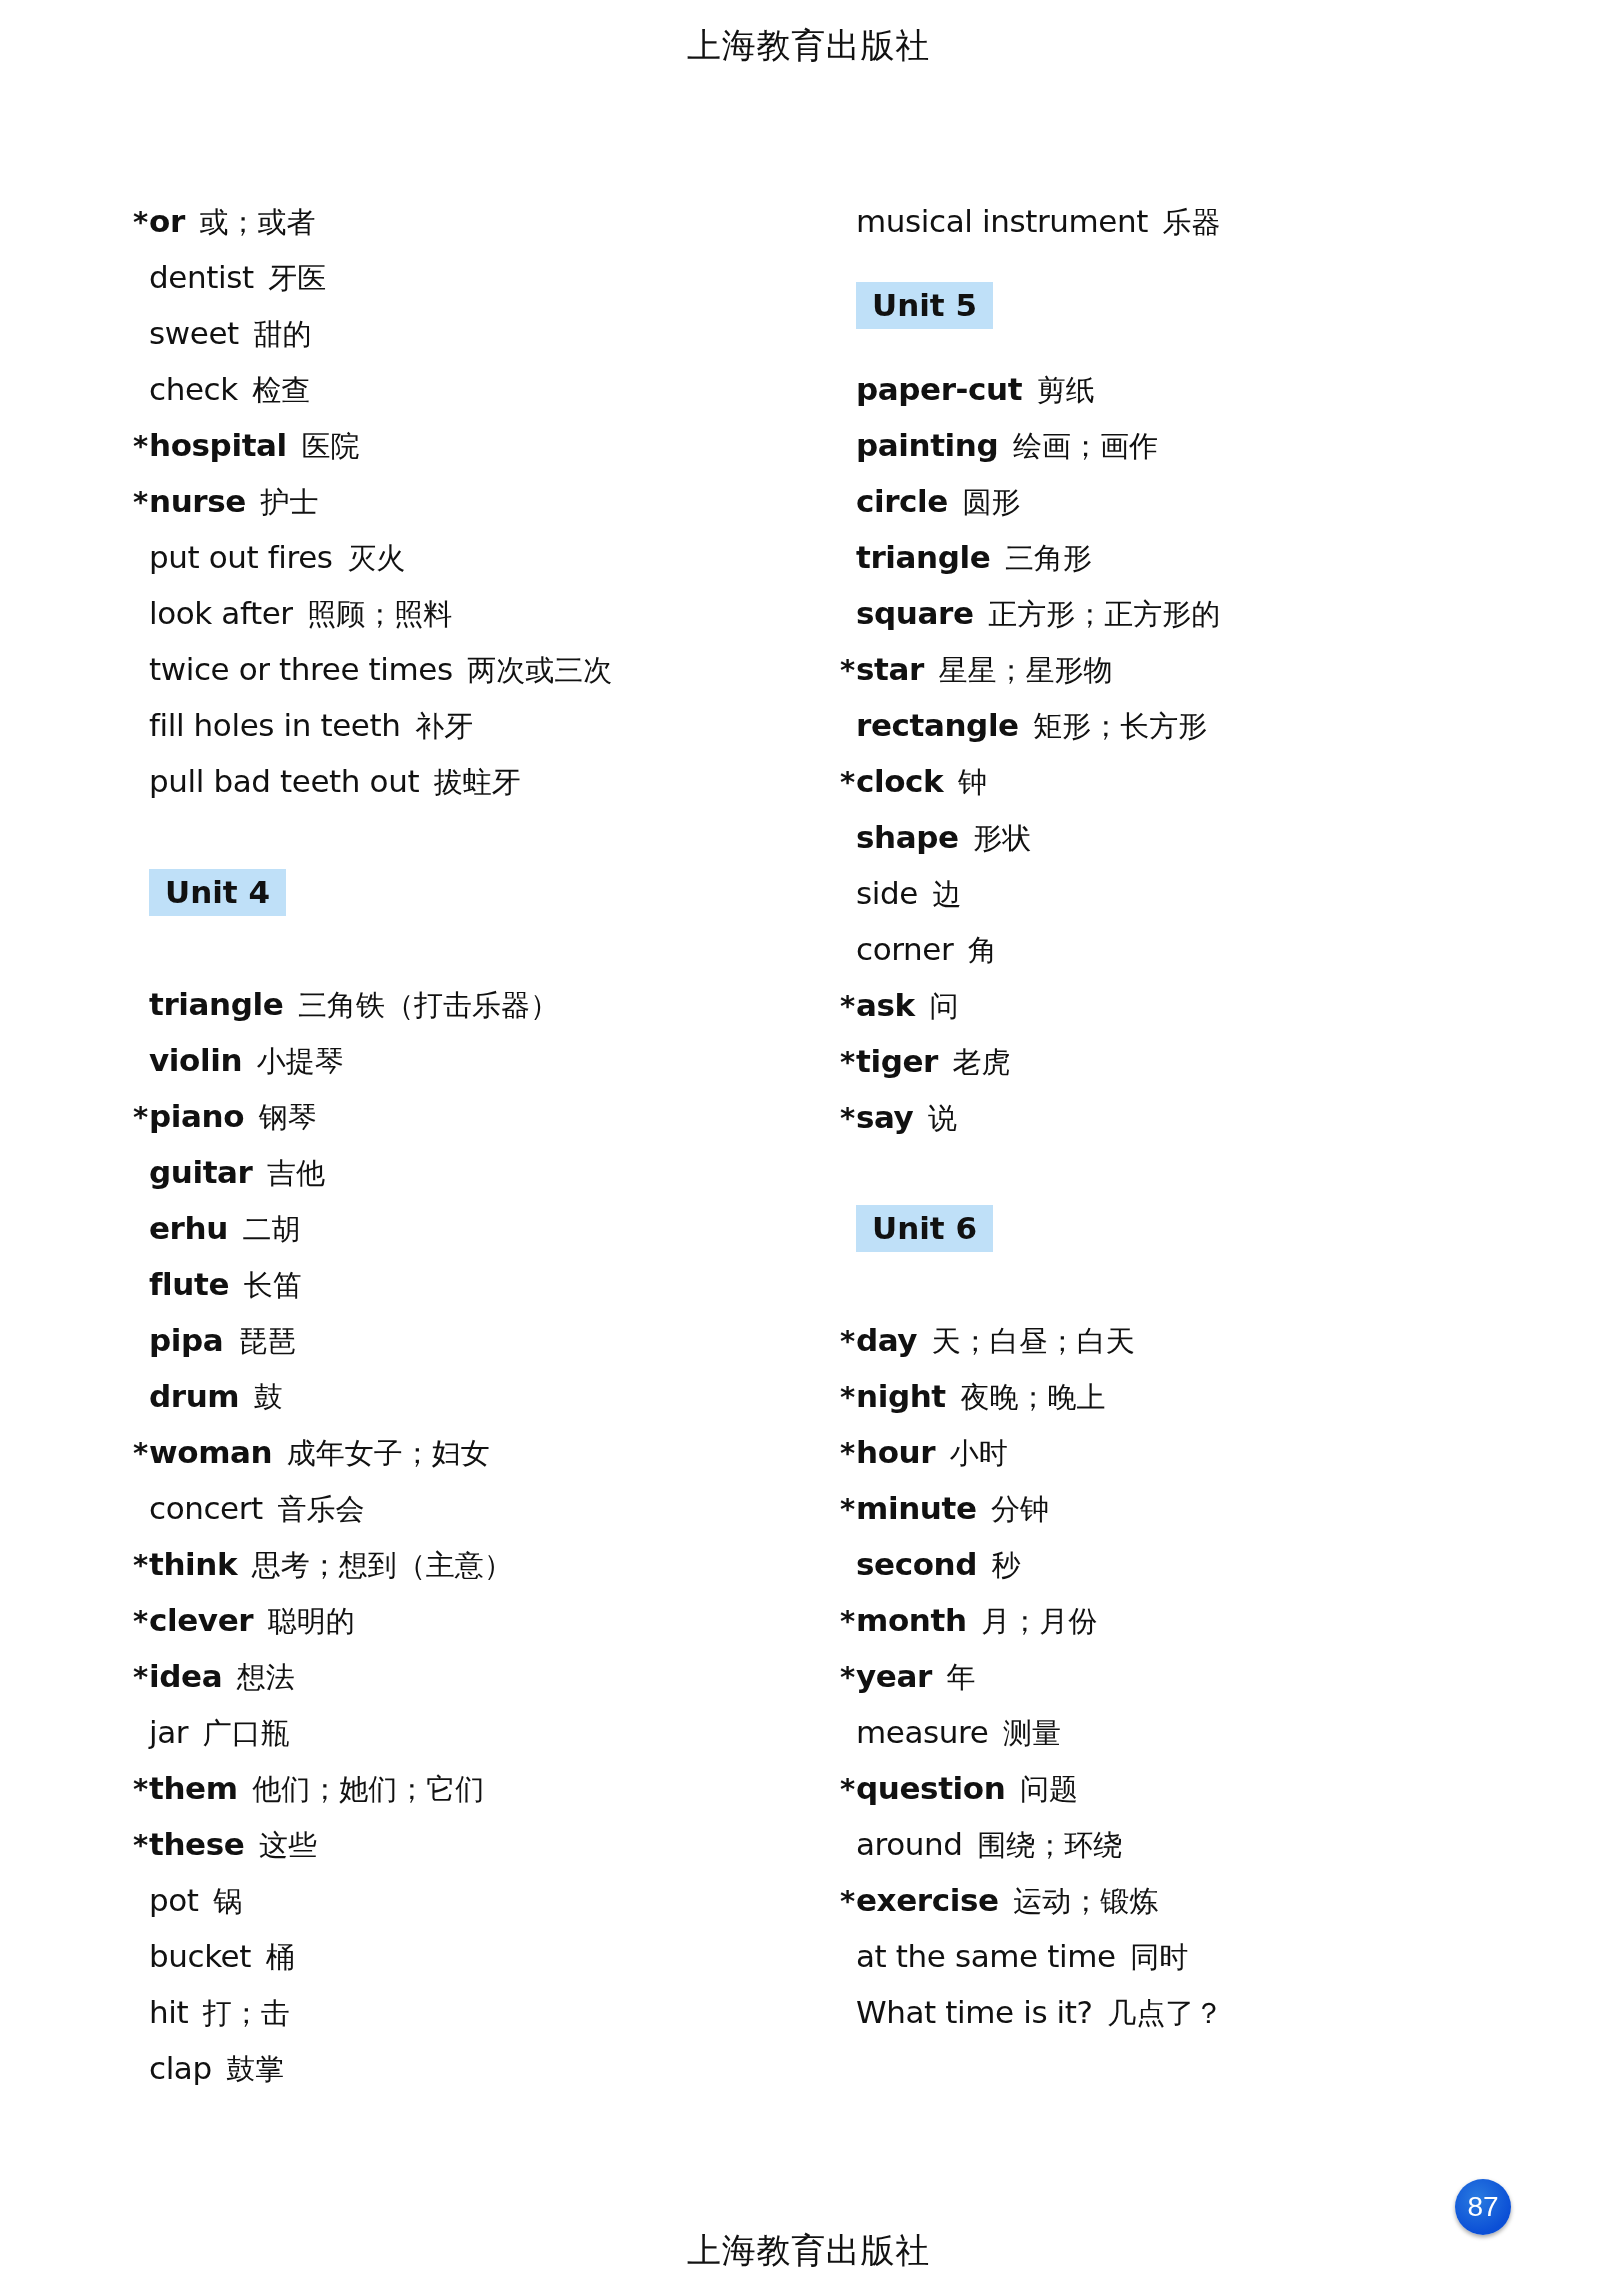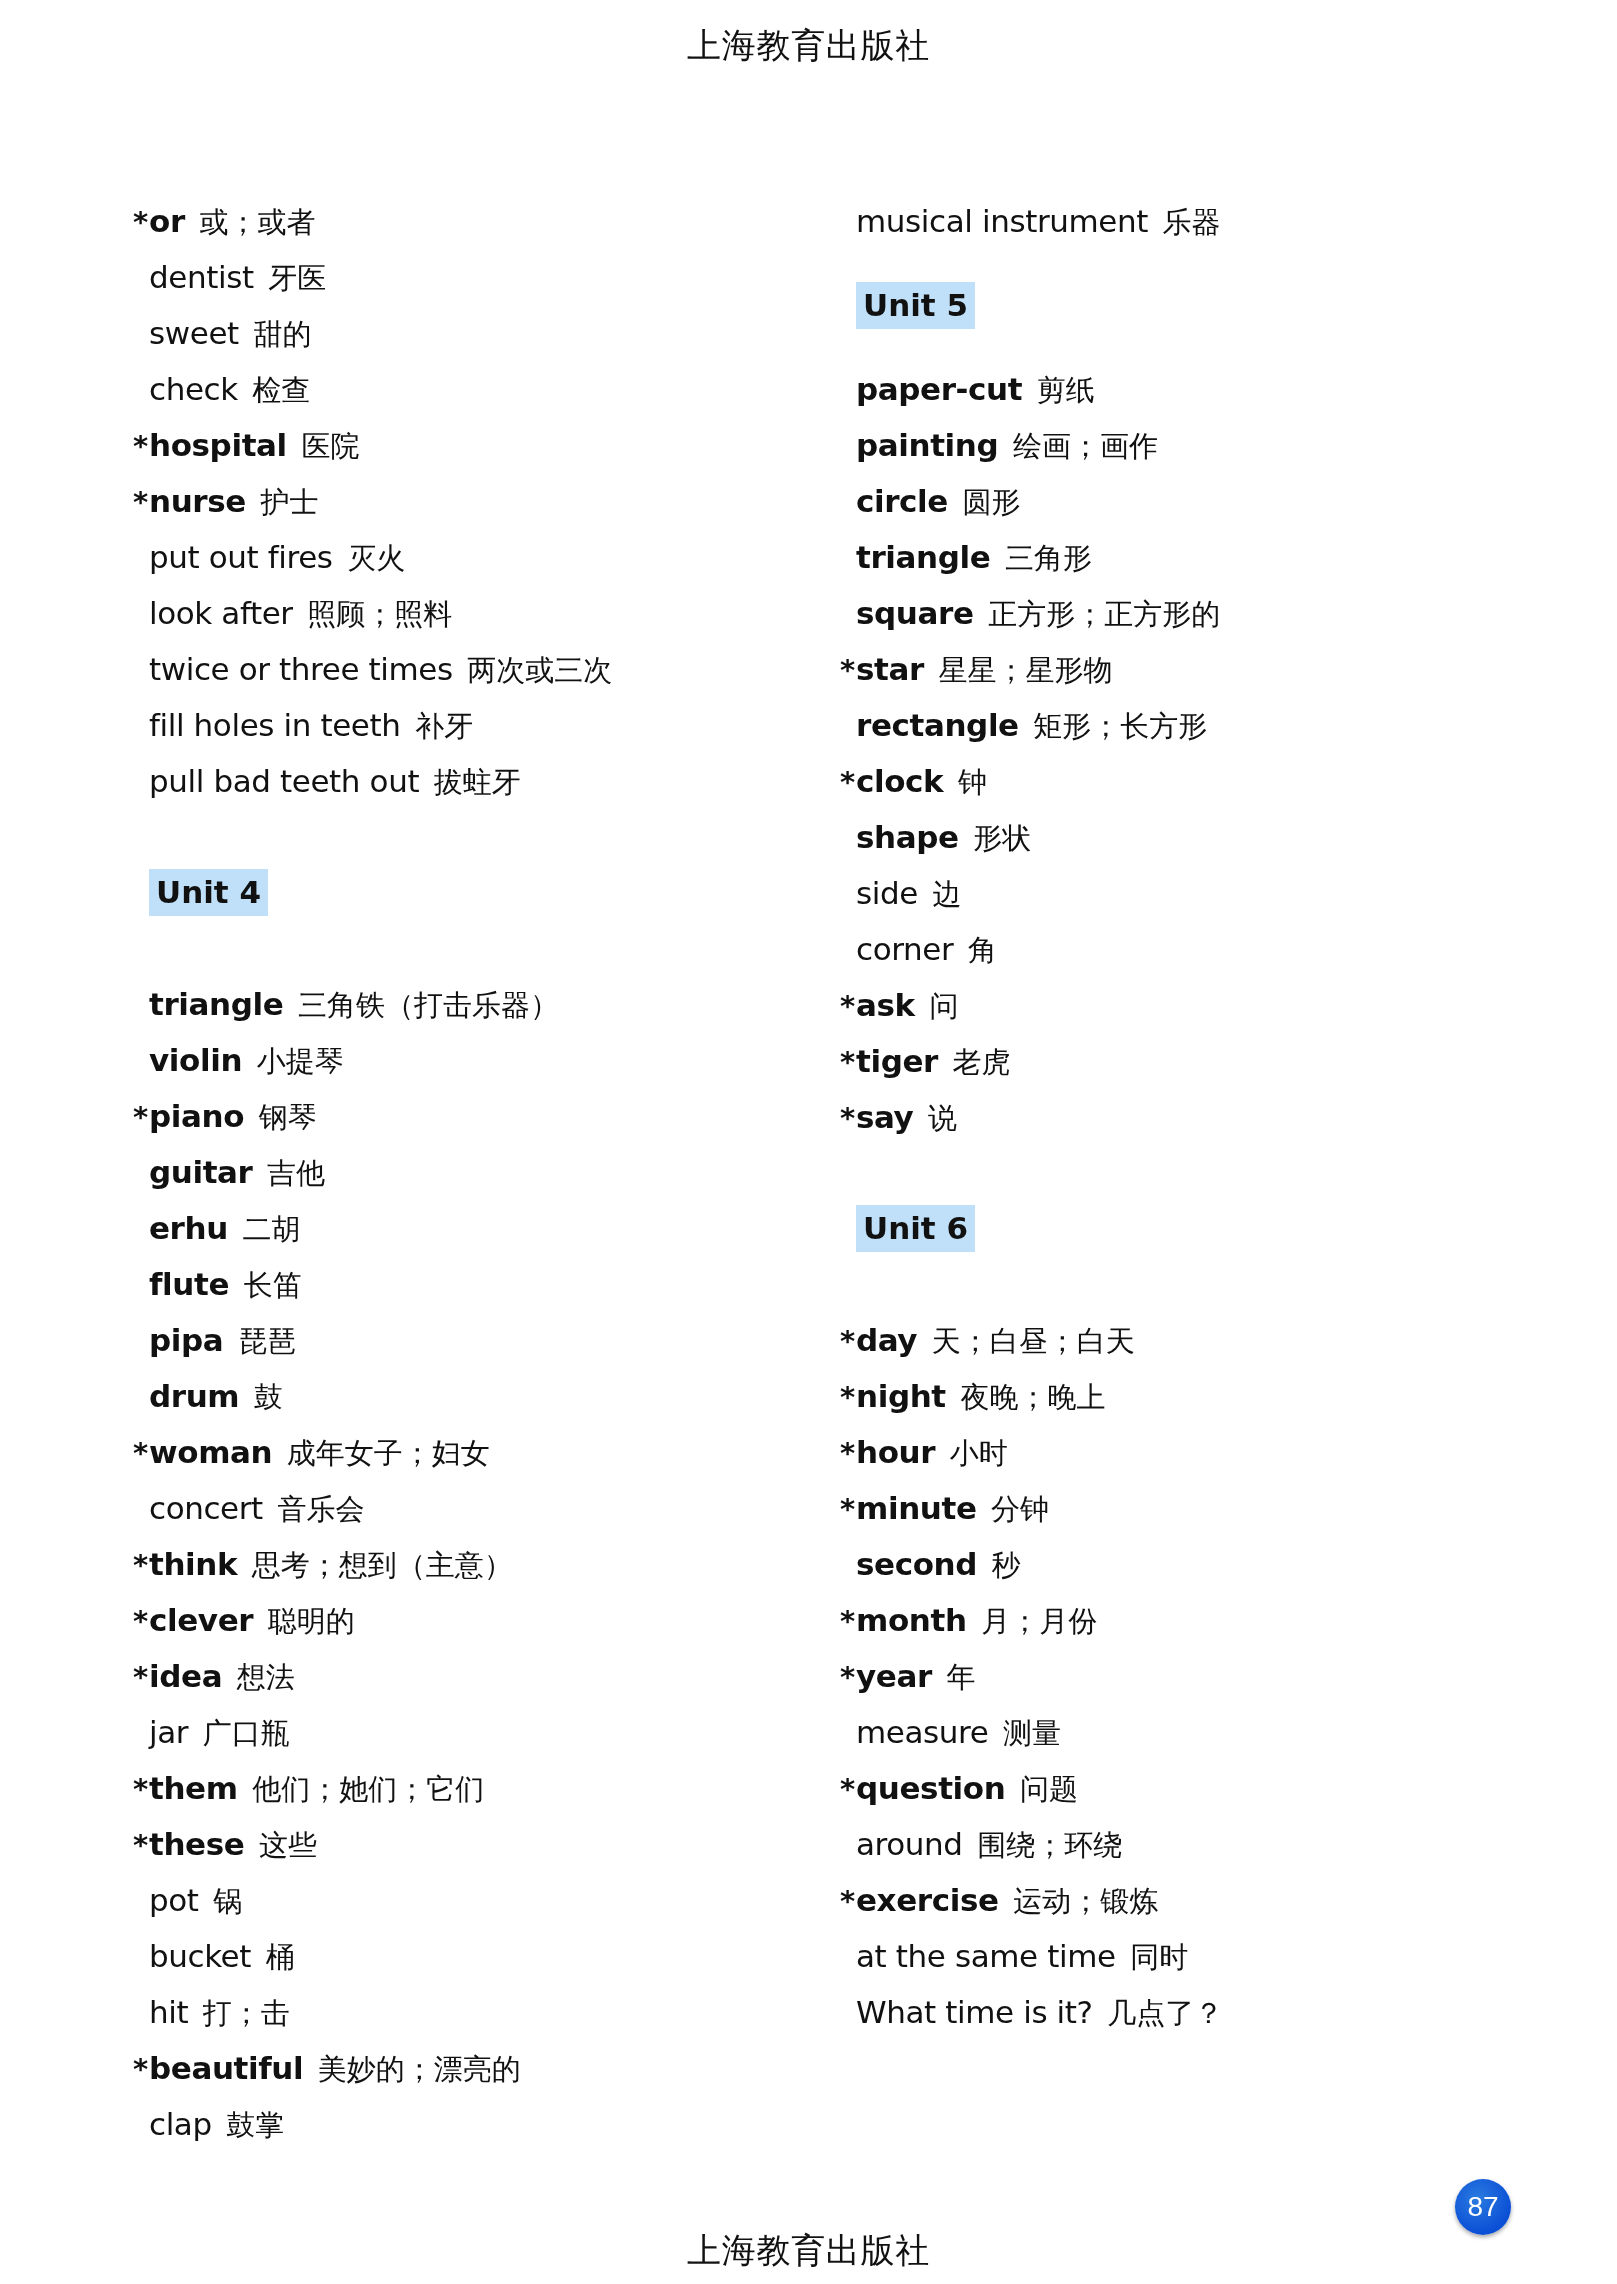--- a/index.html
+++ b/index.html
@@ -14,21 +14,21 @@
   .column.left { left: 133px; }
   .column.right { left: 840px; }
   .entry { height: 56px; line-height: 56px; font-size: 31px; white-space: nowrap; }
   .star { display: inline-block; width: 16px; font-weight: bold; font-size: 29px; }
   .word { font-family: "DejaVu Sans", "Liberation Sans", sans-serif; letter-spacing: -0.4px; }
   .word.bold { font-weight: bold; }
   .word.italic { }
   .meaning { margin-left: 14.6px; font-family: "DejaVu Serif", "Liberation Serif", serif; font-size: 29px; }
   .unit-wrap { height: 167px; display: flex; align-items: center; }
   .unit-wrap.first { height: 112px; }
-  .unit-badge { margin-left: 16px; background: #bfe0f8; padding: 0 7px;
+  .unit-badge { margin-left: 16px; background: #bfe0f8; padding: 0 16px;
                 height: 47px; line-height: 47px; font-weight: bold; font-size: 31px; color: #111; }
   .page-num { position: absolute; left: 1431px; top: 2179px; width: 56px; height: 56px;
               border-radius: 50%; background: radial-gradient(circle at 40% 35%, #2a7be0, #0b4fd6 70%);
               box-shadow: 0 2.2px 4.4px rgba(0,0,0,0.35); color: #fff; text-align: center;
               line-height: 56px; font-size: 28px; font-family: "Liberation Sans", sans-serif; margin-left: 24px; }
 </style>
 </head>
 <body>
 
 <div class="publisher top">上海教育出版社</div>
@@ -63,21 +63,20 @@
       <div class="entry"><span class="star"></span><span class="word normal">concert</span><span class="meaning">音乐会</span></div>
       <div class="entry"><span class="star">*</span><span class="word bold">think</span><span class="meaning">思考；想到（主意）</span></div>
       <div class="entry"><span class="star">*</span><span class="word bold">clever</span><span class="meaning">聪明的</span></div>
       <div class="entry"><span class="star">*</span><span class="word bold">idea</span><span class="meaning">想法</span></div>
       <div class="entry"><span class="star"></span><span class="word normal">jar</span><span class="meaning">广口瓶</span></div>
       <div class="entry"><span class="star">*</span><span class="word bold">them</span><span class="meaning">他们；她们；它们</span></div>
       <div class="entry"><span class="star">*</span><span class="word bold">these</span><span class="meaning">这些</span></div>
       <div class="entry"><span class="star"></span><span class="word normal">pot</span><span class="meaning">锅</span></div>
       <div class="entry"><span class="star"></span><span class="word normal">bucket</span><span class="meaning">桶</span></div>
       <div class="entry"><span class="star"></span><span class="word normal">hit</span><span class="meaning">打；击</span></div>
-      <div class="entry"><span class="star">*</span><span class="word bold">beautiful</span><span class="meaning">美妙的；漂亮的</span></div>
       <div class="entry"><span class="star"></span><span class="word normal">clap</span><span class="meaning">鼓掌</span></div>
     </div>
 </div>
 
 <div class="column right">
   <div>
       <div class="entry"><span class="star"></span><span class="word normal">musical instrument</span><span class="meaning">乐器</span></div>
     </div>
   <div class="unit-wrap first">
     <span class="unit-badge">Unit 5</span>

